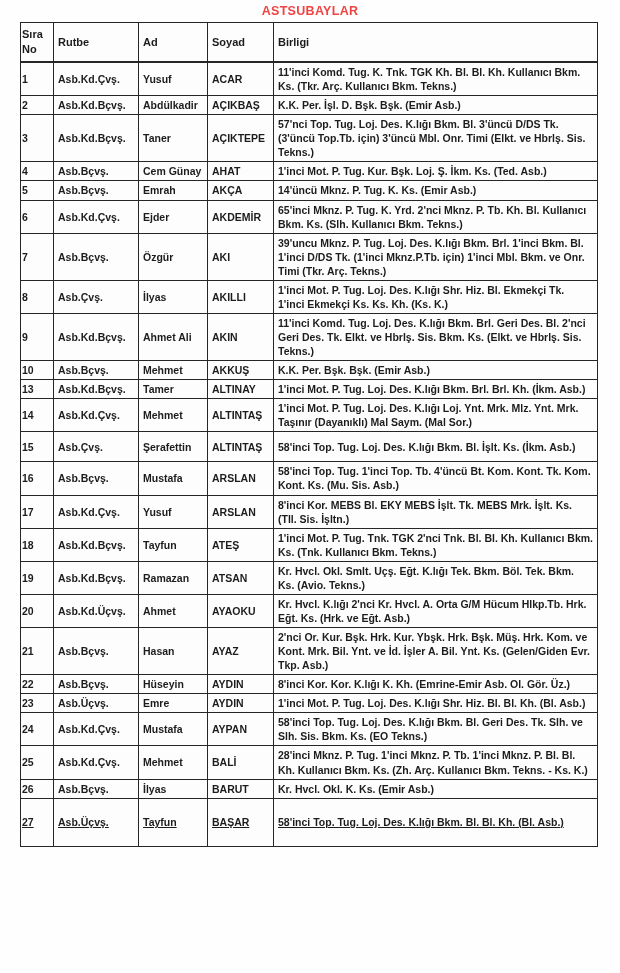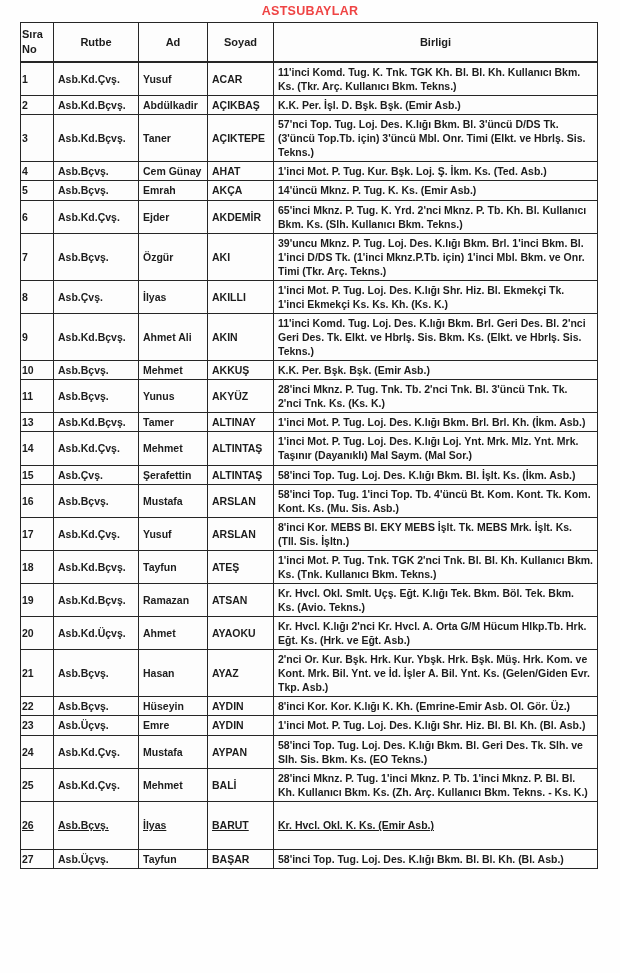--- a/index.html
+++ b/index.html
@@ -45,21 +45,21 @@
     font-size: 10.5px;
     font-weight: bold;
     line-height: 1.34;
     padding: 2px 4px;
     vertical-align: middle;
     word-wrap: break-word;
     color: #1c1c1c;
   }
   thead th {
     font-size: 11px;
-    text-align: center;
+    text-align: left;
     border-bottom-width: 2px;
     height: 34px;
   }
   thead th.center, td.col-no {
     text-align: left;
     padding-left: 1px;
     padding-right: 1px;
   }
   
   tbody tr:nth-child(13) { height: 30px; margin-left: 19px; }
@@ -154,27 +154,20 @@
           <td>11'inci Komd. Tug. Loj. Des. K.lığı Bkm. Brl. Geri Des. Bl. 2'nci Geri Des. Tk. Elkt. ve Hbrlş. Sis. Bkm. Ks. (Elkt. ve Hbrlş. Sis. Tekns.)</td>
         </tr>
         <tr>
           <td class="col-no">10</td>
           <td>Asb.Bçvş.</td>
           <td>Mehmet</td>
           <td>AKKUŞ</td>
           <td>K.K. Per. Bşk. Bşk. (Emir Asb.)</td>
         </tr>
         <tr>
-          <td class="col-no">11</td>
-          <td>Asb.Bçvş.</td>
-          <td>Yunus</td>
-          <td>AKYÜZ</td>
-          <td>28'inci Mknz. P. Tug. Tnk. Tb. 2'nci Tnk. Bl. 3'üncü Tnk. Tk. 2'nci Tnk. Ks. (Ks. K.)</td>
-        </tr>
-        <tr>
           <td class="col-no">13</td>
           <td>Asb.Kd.Bçvş.</td>
           <td>Tamer</td>
           <td>ALTINAY</td>
           <td>1'inci Mot. P. Tug. Loj. Des. K.lığı Bkm. Brl. Brl. Kh. (İkm. Asb.)</td>
         </tr>
         <tr>
           <td class="col-no">14</td>
           <td>Asb.Kd.Çvş.</td>
           <td>Mehmet</td>

